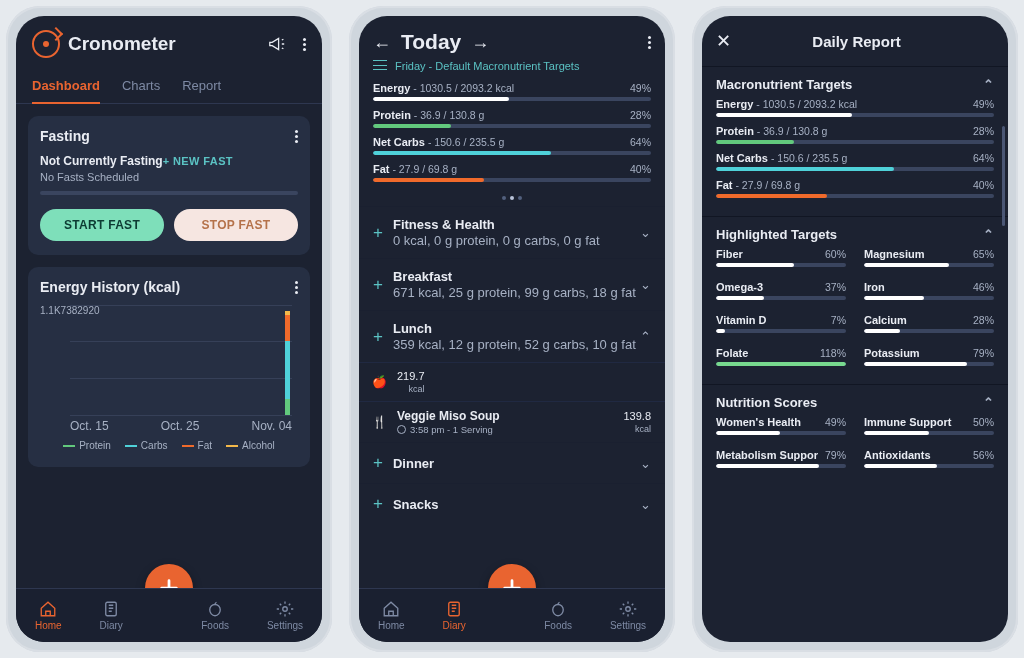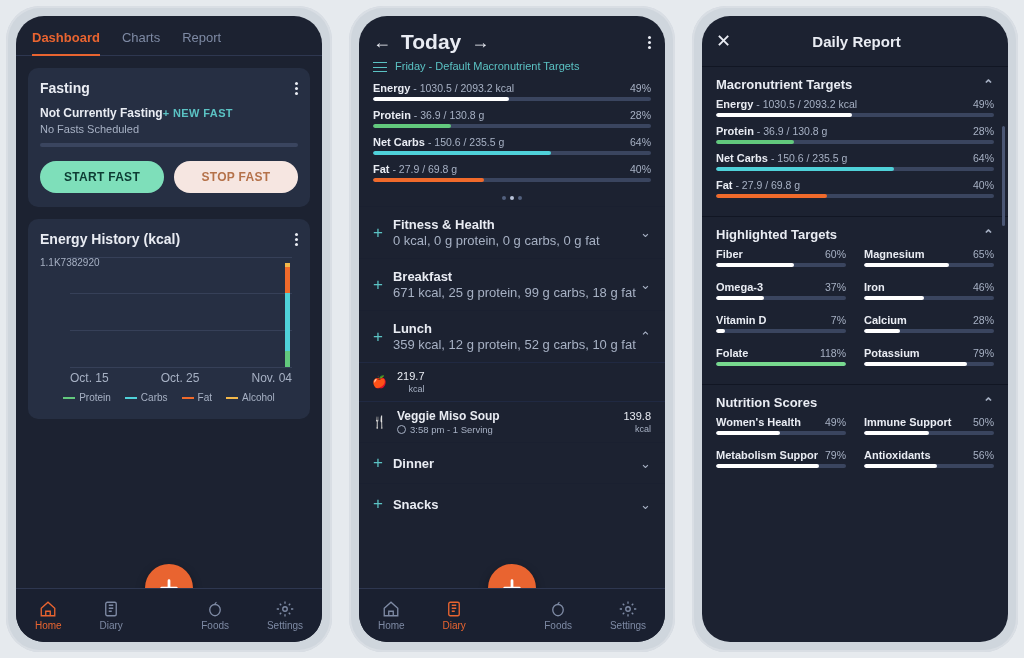--- a/index.html
+++ b/index.html
@@ -77,21 +77,21 @@
   .navitem{display:flex;flex-direction:column;align-items:center;gap:2px;color:var(--muted);font-size:10px}
   .navitem.active{color:var(--accent)}
   .navicon{width:18px;height:18px}
   .fab{position:absolute;left:50%;transform:translateX(-50%);bottom:30px;width:48px;height:48px;border-radius:50%;background:var(--accent);display:flex;align-items:center;justify-content:center;box-shadow:0 4px 10px rgba(0,0,0,.4)}
   .fab svg{stroke:#fff}
 
   
   .d-hdr{display:flex;align-items:center;justify-content:space-between;padding:14px 14px 2px}
   .d-nav{display:flex;align-items:center;gap:10px;font-size:21px;font-weight:800}
   .d-arrow{font-size:18px;font-weight:400}
-  .d-sub{display:flex;align-items:flex-end;gap:8px;color:var(--teal);font-size:11px;padding:4px 14px 8px}
+  .d-sub{display:flex;align-items:flex-start;gap:8px;color:var(--teal);font-size:11px;padding:4px 14px 8px}
   .d-sub-menu{width:14px;height:10px;border-top:1px solid var(--teal);border-bottom:1px solid var(--teal);position:relative}
   .d-sub-menu::before{content:"";position:absolute;left:0;right:0;top:4px;border-top:1px solid var(--teal)}
   .macro{padding:2px 14px 4px}
   .mrow{margin-bottom:6px}
   .mlabel{display:flex;justify-content:space-between;font-size:11px}
   .mlabel .n{font-weight:600}
   .mlabel .v{color:var(--muted2);font-size:10.5px}
   .bar{height:4px;background:#3a455f;border-radius:3px;margin-top:3px;position:relative;overflow:hidden}
   .barfill{position:absolute;left:0;top:0;bottom:0;background:#fff;border-radius:3px}
   .dotsh{display:flex;gap:4px;justify-content:center;padding:2px 0 6px}
@@ -135,20 +135,41 @@
 </style>
 </head>
 <body>
 
 <div class="canvas">
 
   <div class="phone">
     <div class="screen">
         <div class="inner">
 
+      <div class="hdr">
+        <div class="brand">
+          <span class="brand-icon"></span>
+          <span>Cronometer</span>
+        </div>
+        <div class="hdr-right">
+          <span class="icon mega">
+            <svg width="20" height="16" viewBox="0 0 24 20" fill="none" stroke="currentColor" stroke-width="1.6">
+              <path d="M3 8v4l3 0 8 5V3L6 8H3z"></path>
+                  <path d="M18 5l2-1M18 10h3M18 15l2 1"></path>
+            </svg>
+          </span>
+          <span class="icon">
+                <span class="dots">
+                  <span></span>
+                  <span></span>
+                  <span></span>
+                </span>
+              </span>
+        </div>
+      </div>
 
       <div class="tabs">
         <div class="tab active">Dashboard</div>
         <div class="tab">Charts</div>
         <div class="tab">Report</div>
       </div>
 
       <div class="card">
         <div class="card-h">
           <span class="card-title">Fasting</span>

